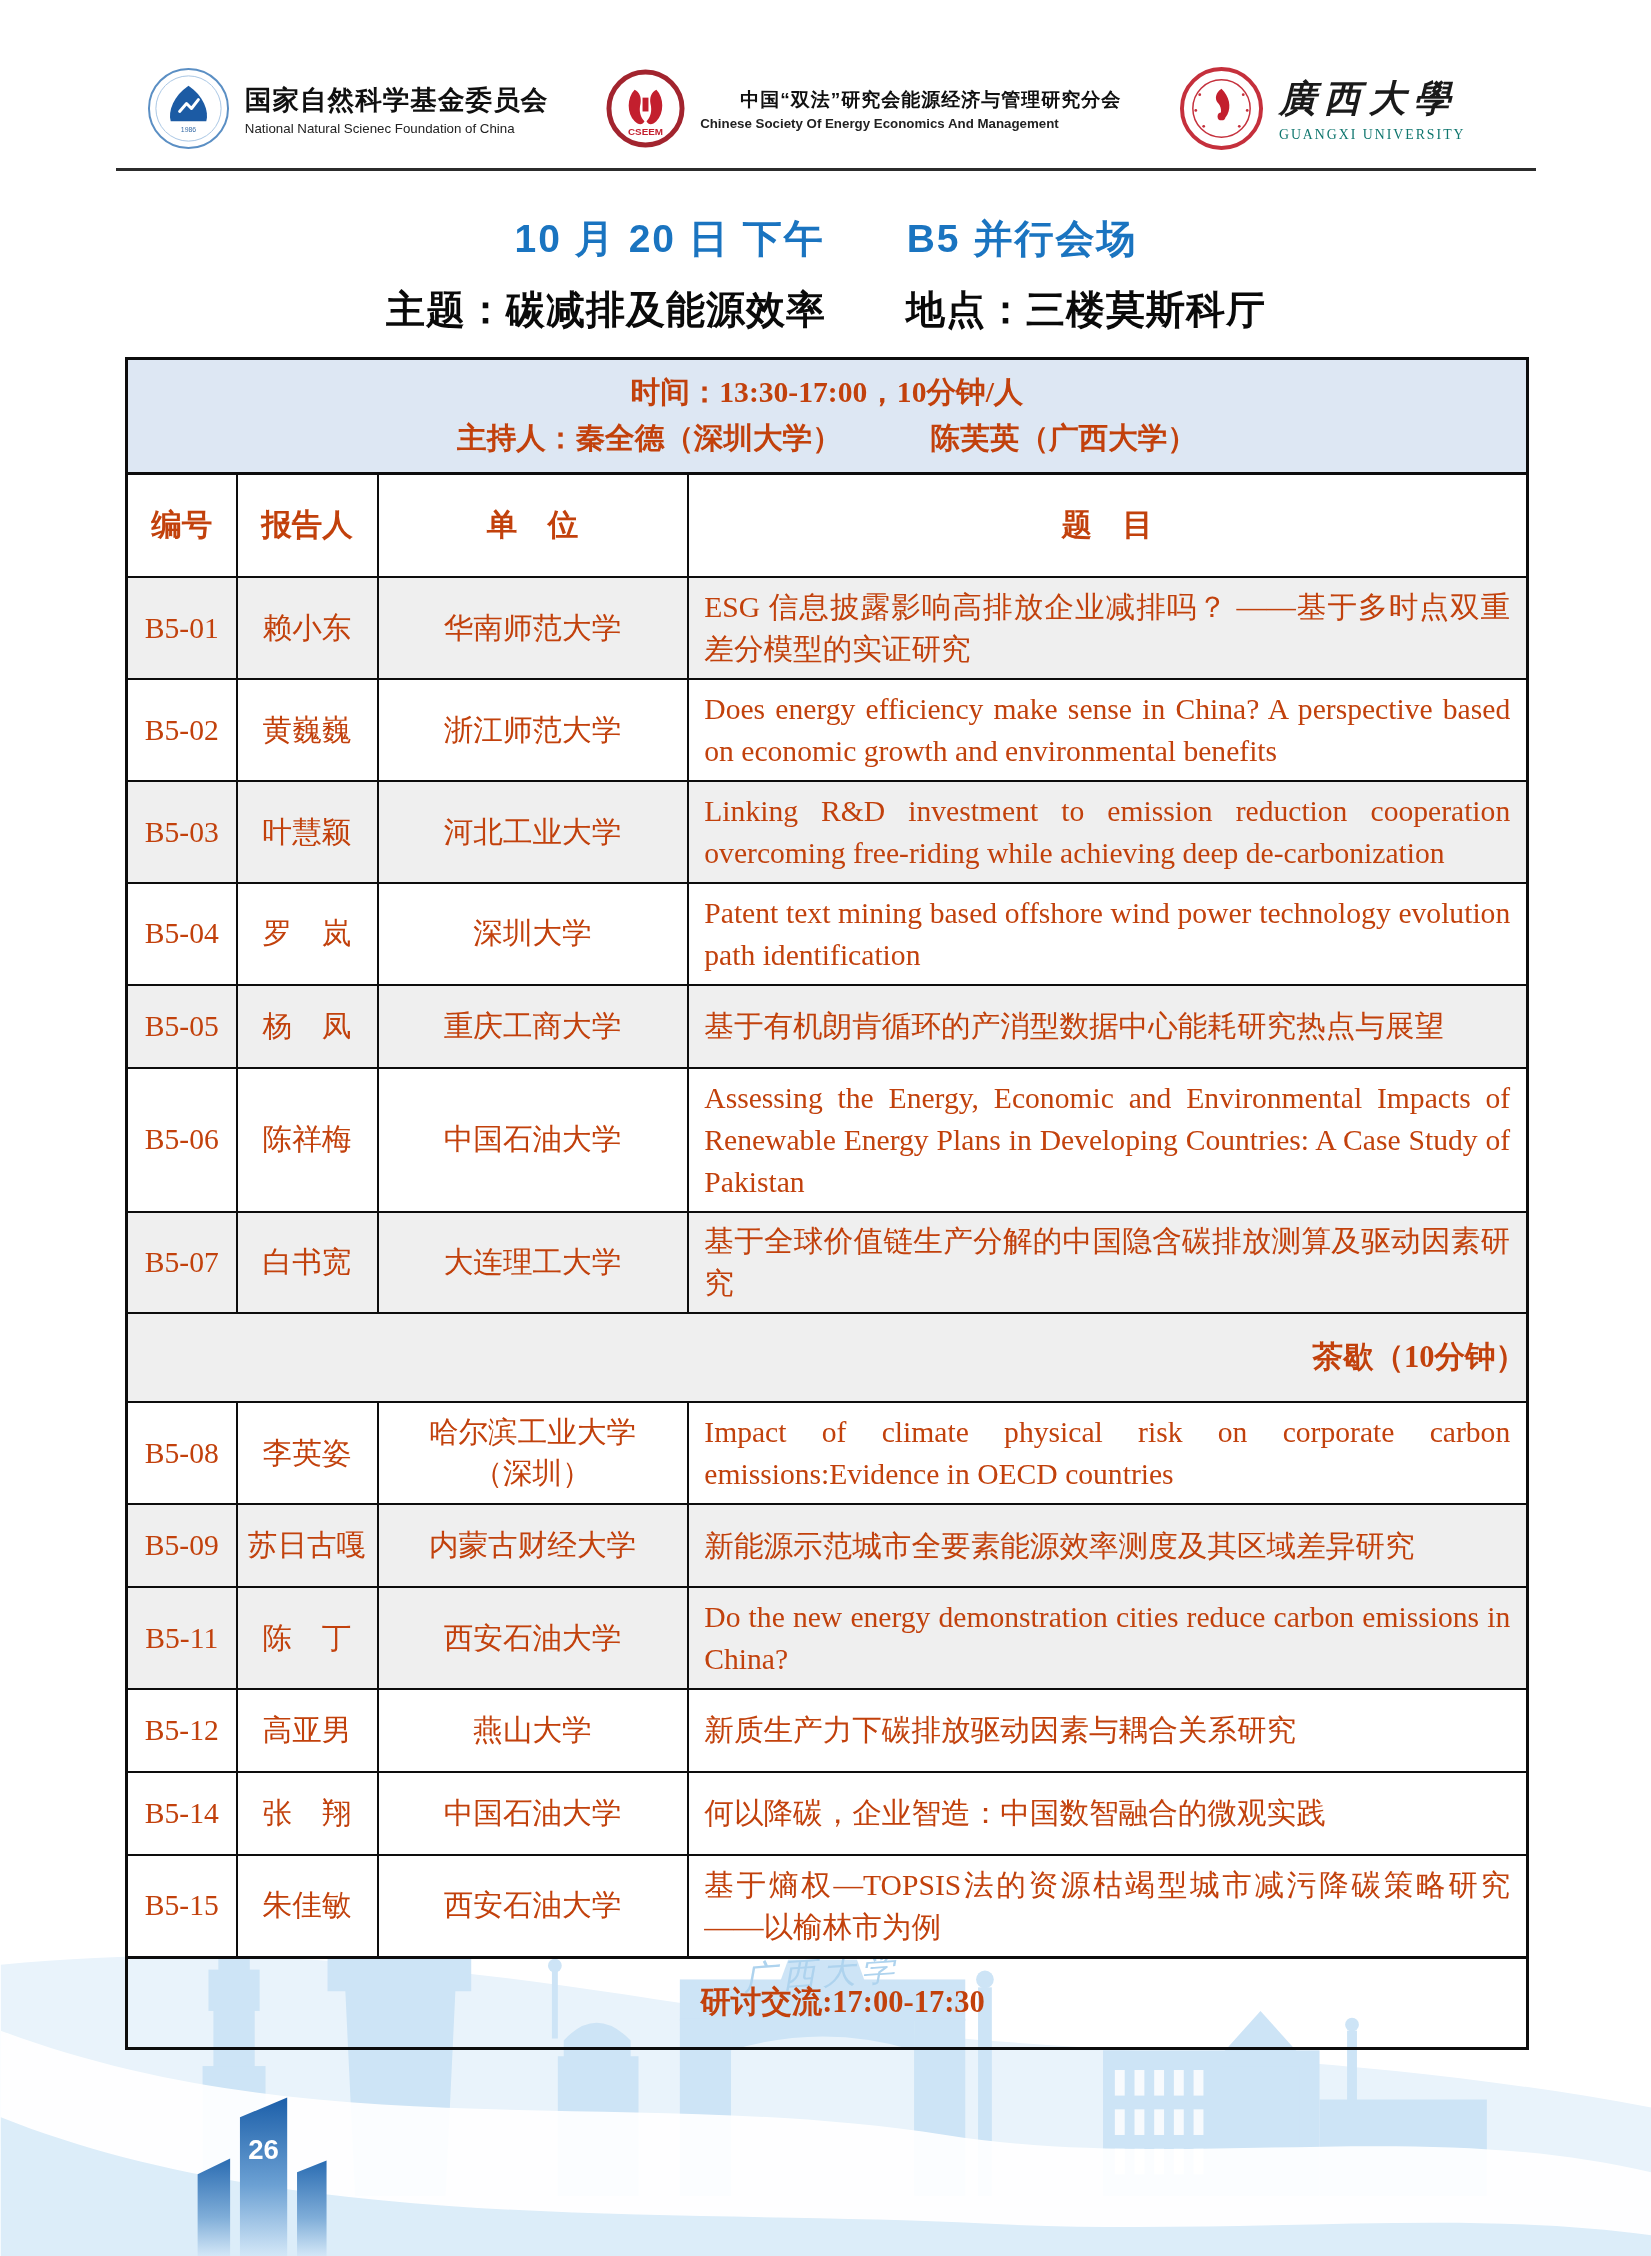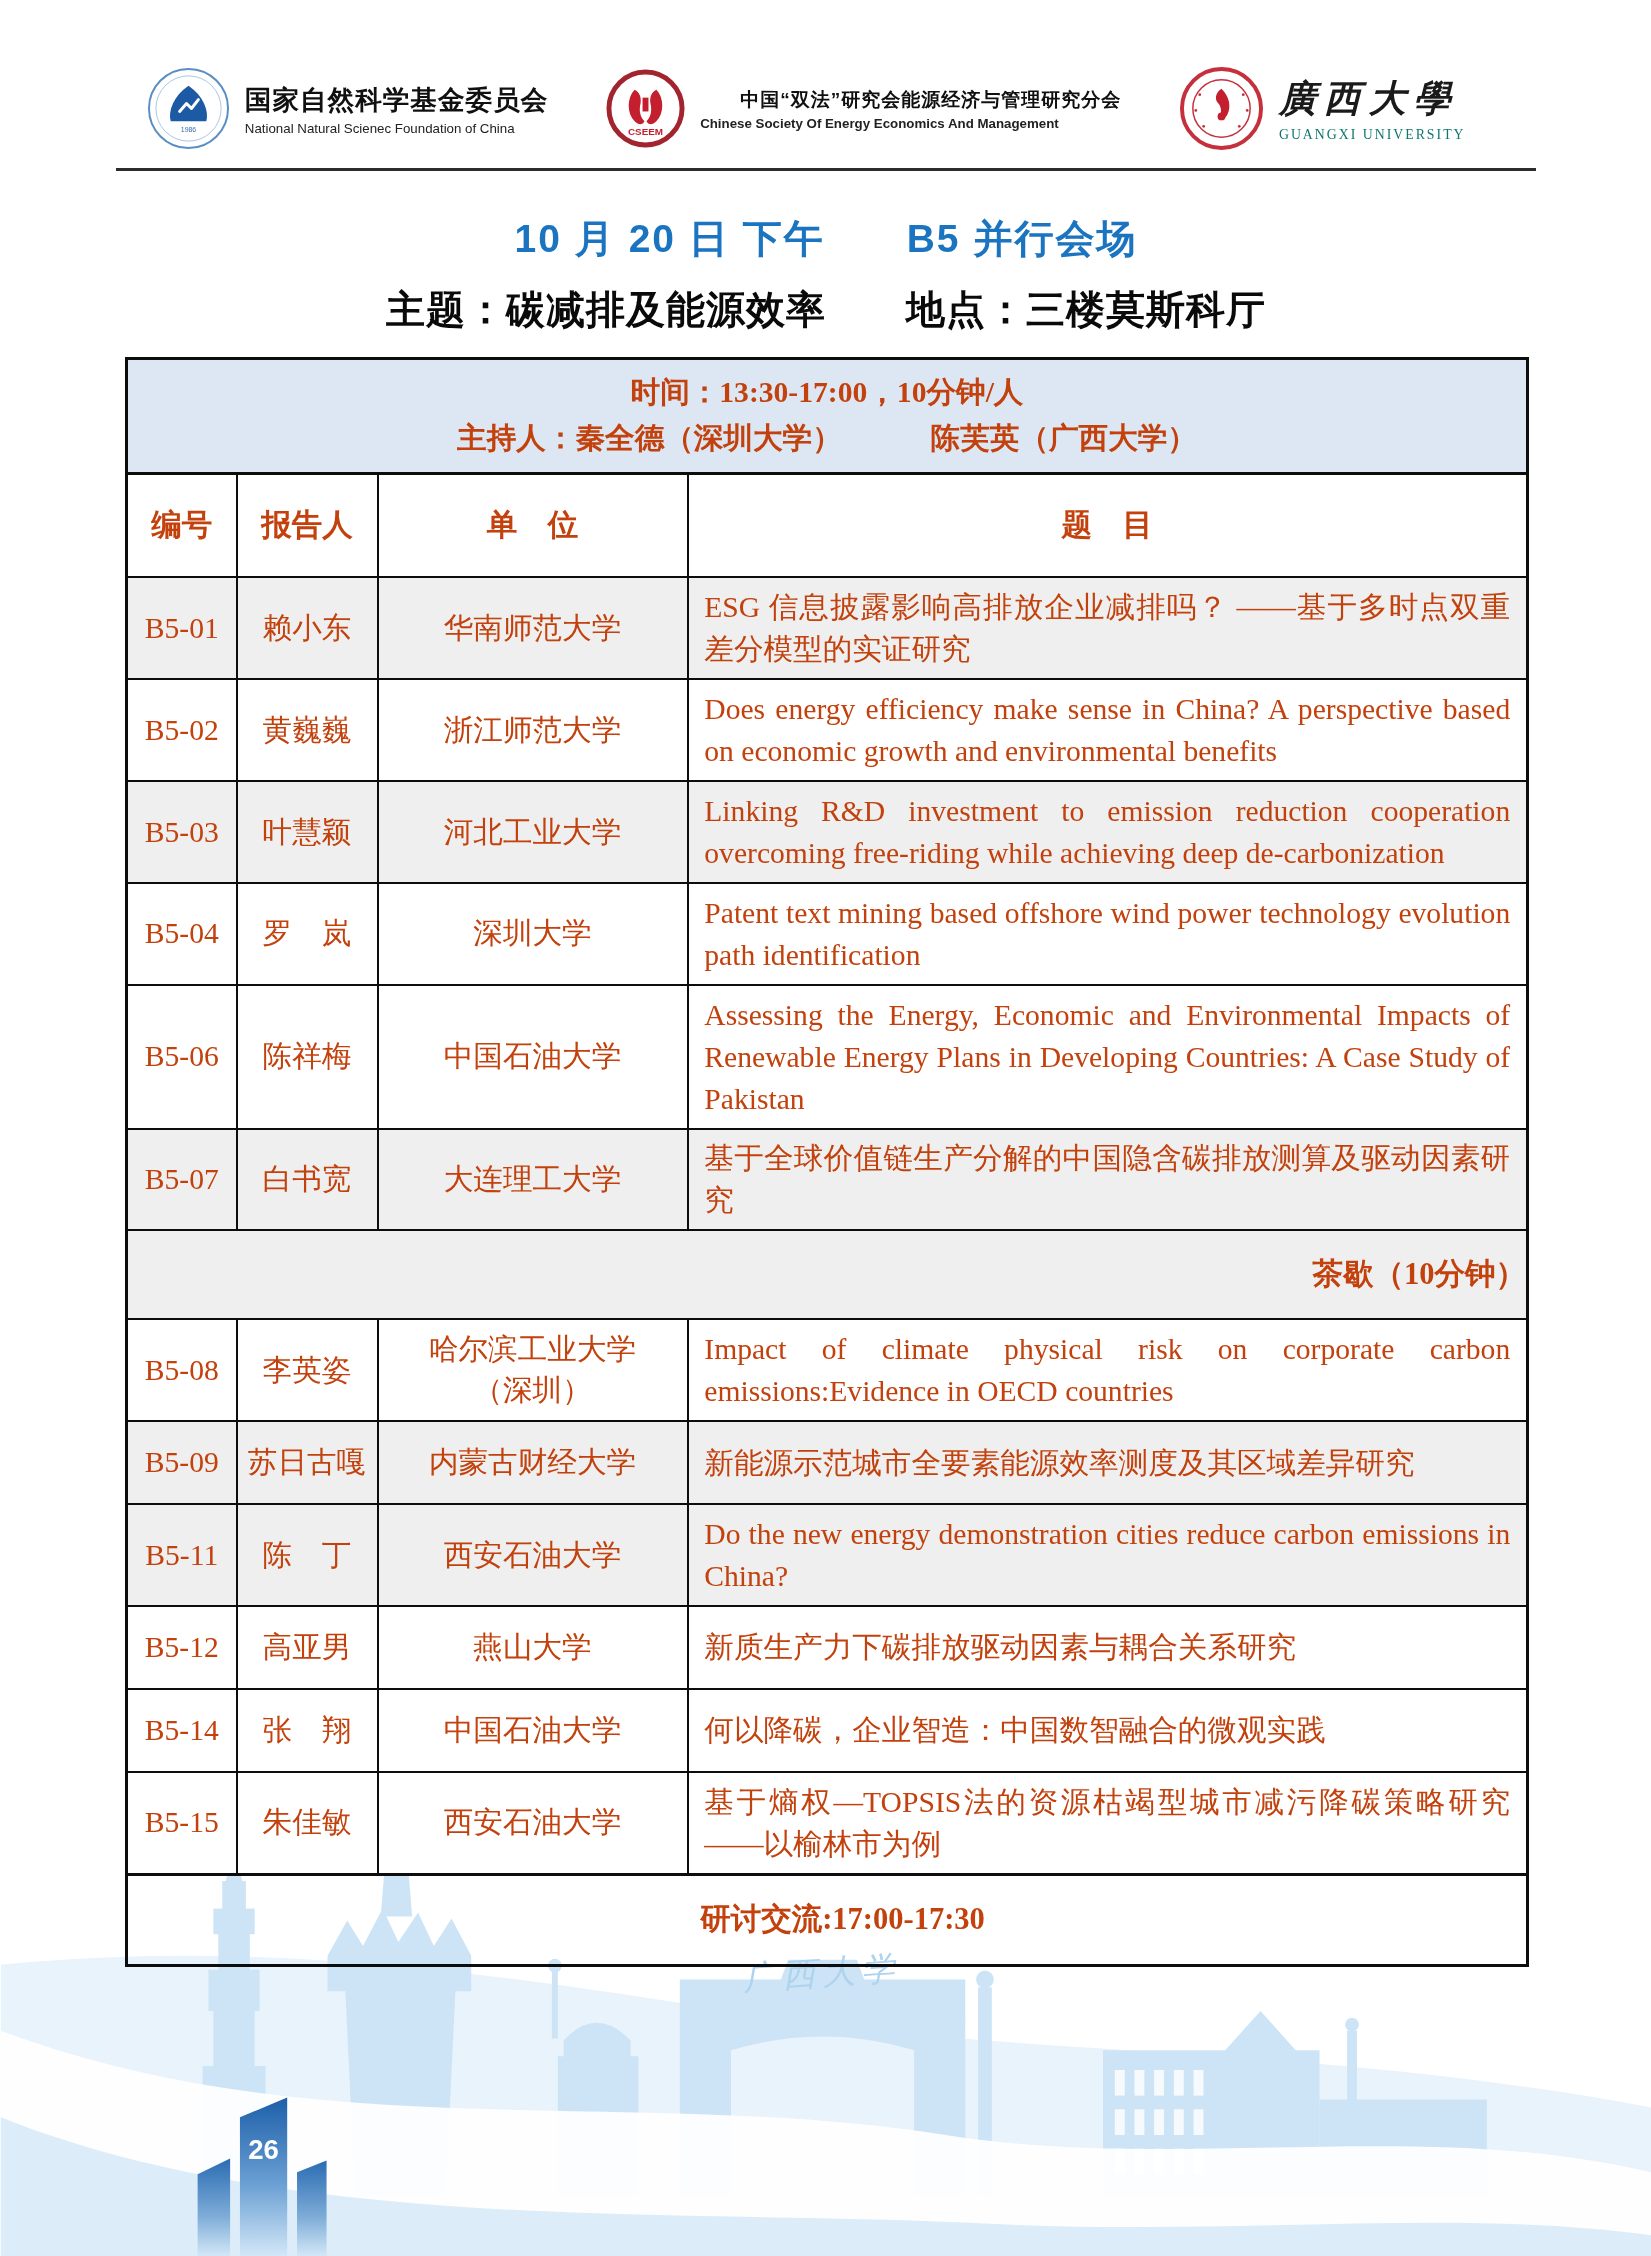--- a/index.html
+++ b/index.html
@@ -245,20 +245,26 @@
             <td class="cell-name">叶慧颖</td>
             <td class="cell-aff">河北工业大学</td>
             <td class="cell-title">Linking R&amp;D investment to emission reduction cooperation overcoming free-riding while achieving deep de-carbonization</td>
           </tr>
           <tr>
             <td class="cell-id">B5-04</td>
             <td class="cell-name">罗　岚</td>
             <td class="cell-aff">深圳大学</td>
             <td class="cell-title">Patent text mining based offshore wind power technology evolution path identification</td>
           </tr>
+          <tr class="shaded">
+            <td class="cell-id">B5-05</td>
+            <td class="cell-name">杨　凤</td>
+            <td class="cell-aff">重庆工商大学</td>
+            <td class="cell-title">基于有机朗肯循环的产消型数据中心能耗研究热点与展望</td>
+          </tr>
           <tr>
             <td class="cell-id">B5-06</td>
             <td class="cell-name">陈祥梅</td>
             <td class="cell-aff">中国石油大学</td>
             <td class="cell-title">Assessing the Energy, Economic and Environmental Impacts of Renewable Energy Plans in Developing Countries: A Case Study of Pakistan</td>
           </tr>
           <tr class="shaded">
             <td class="cell-id">B5-07</td>
             <td class="cell-name">白书宽</td>
             <td class="cell-aff">大连理工大学</td>

